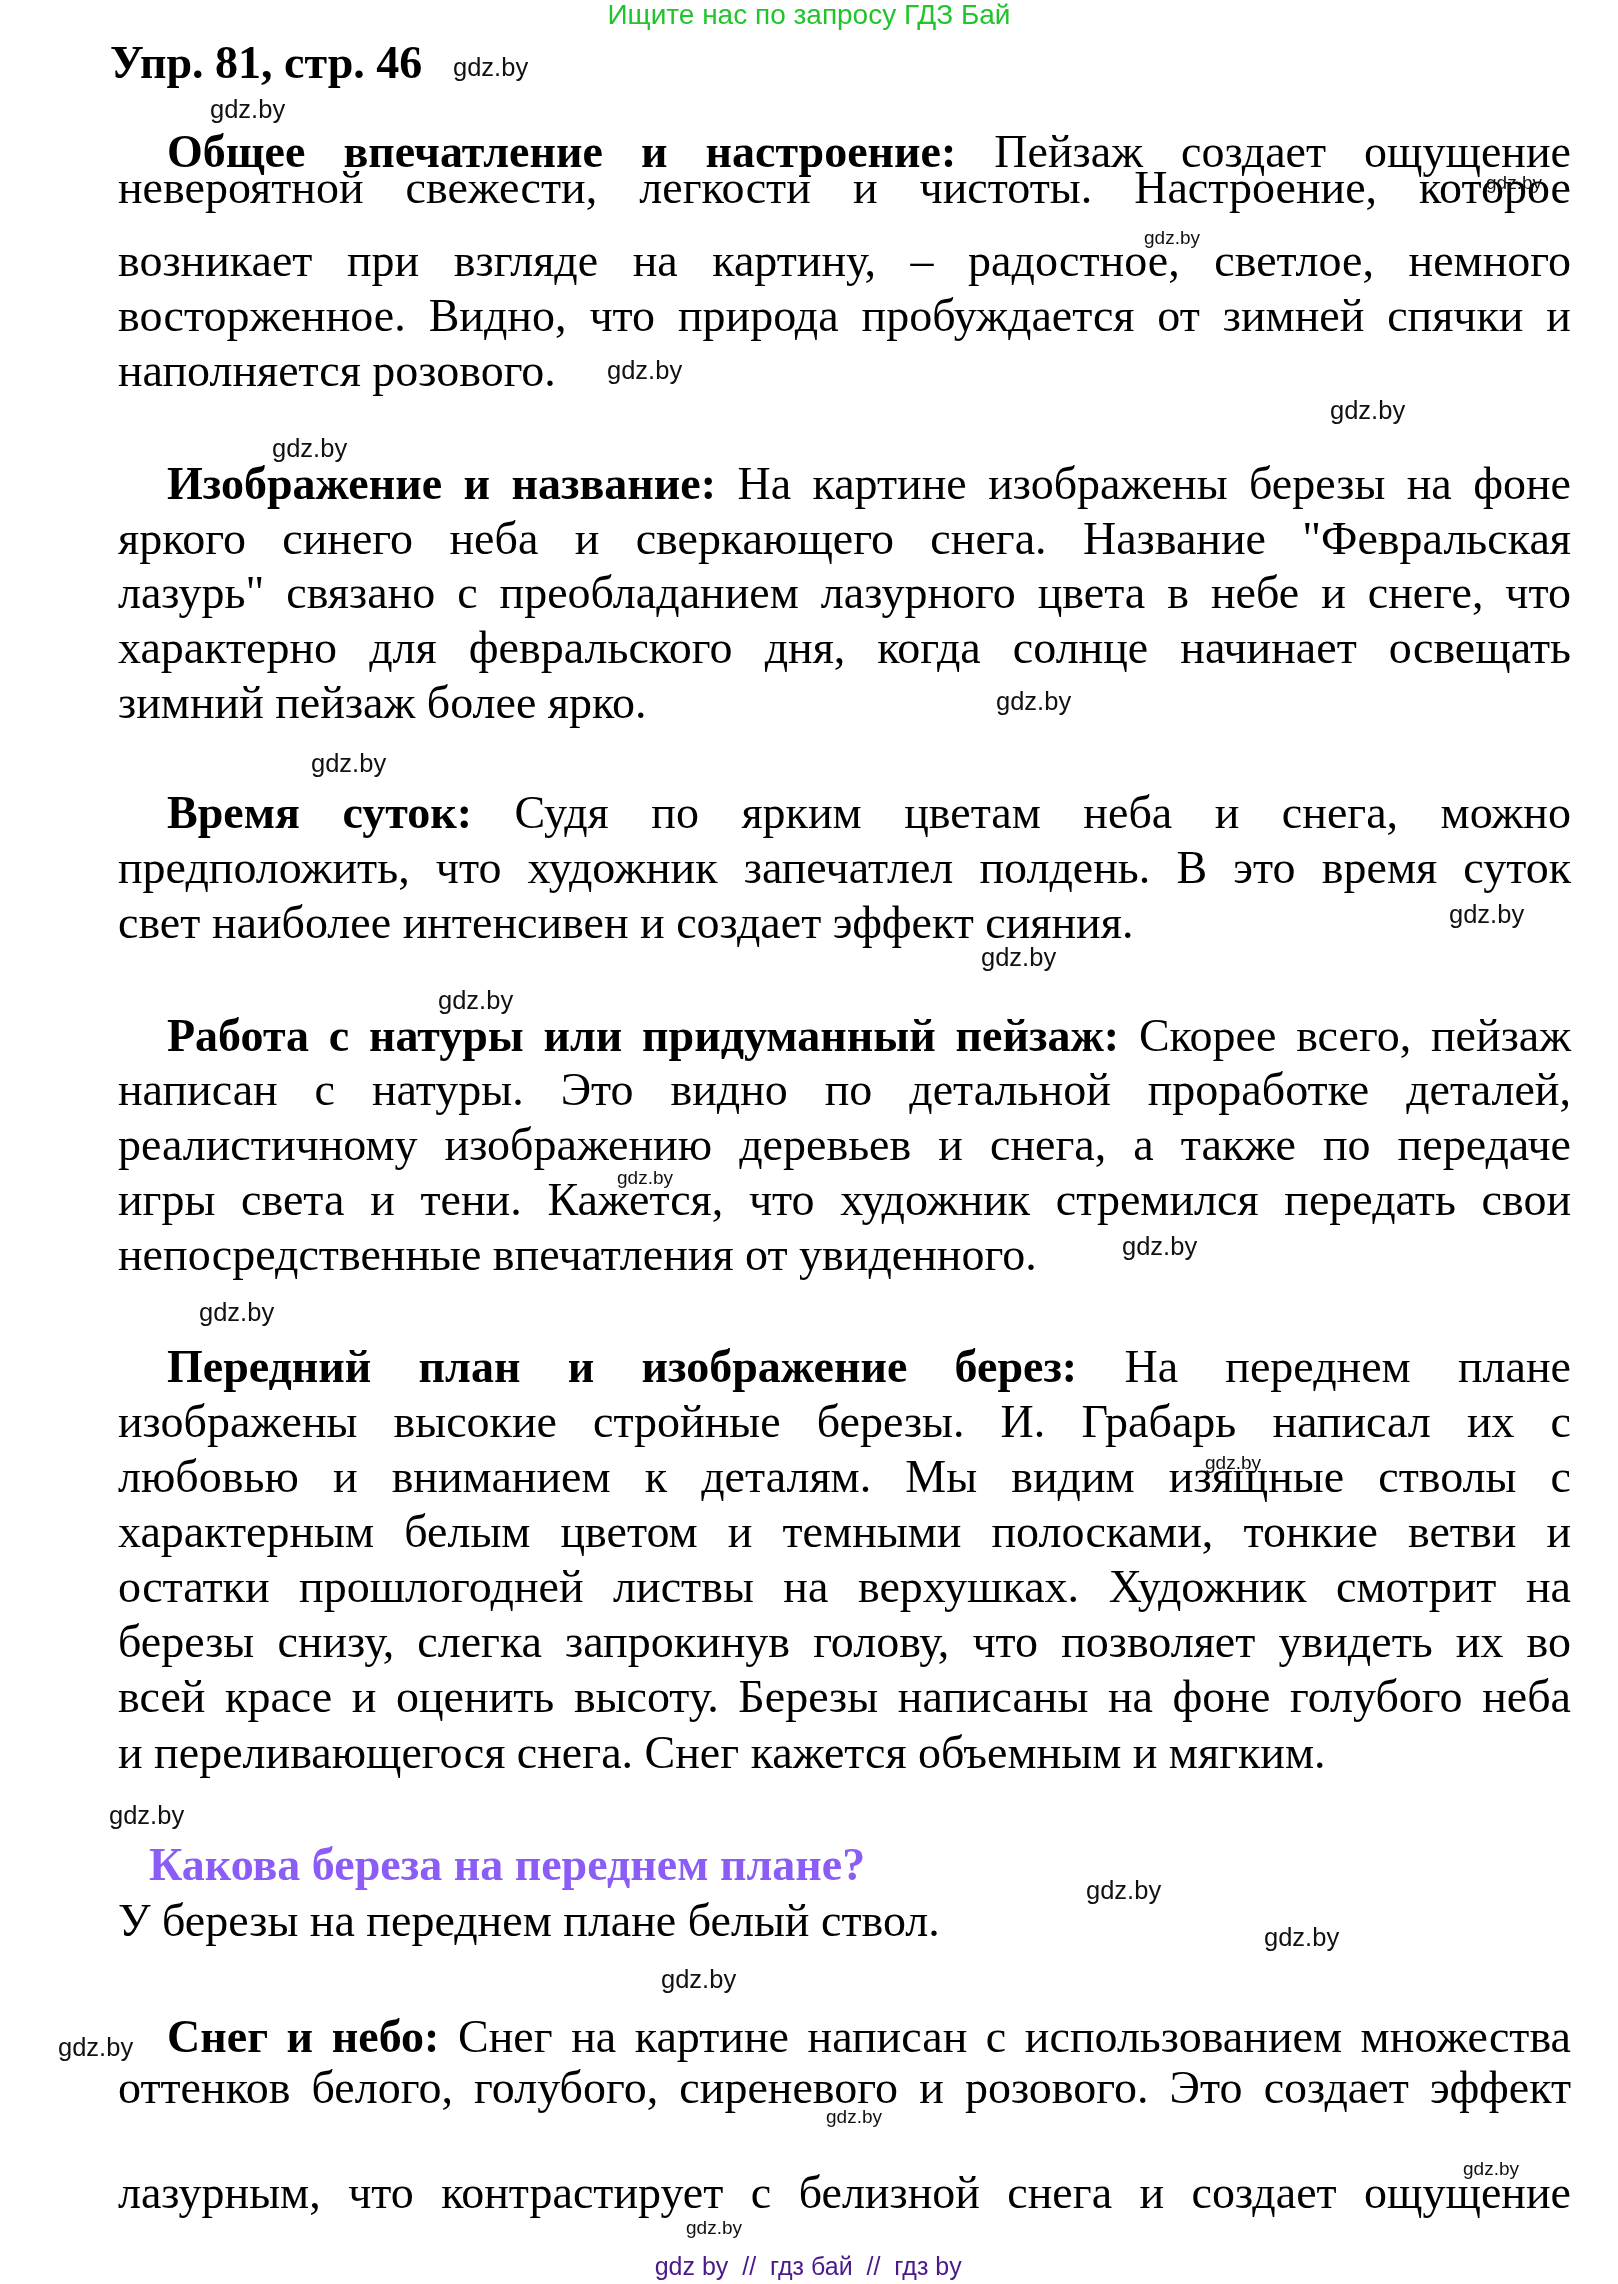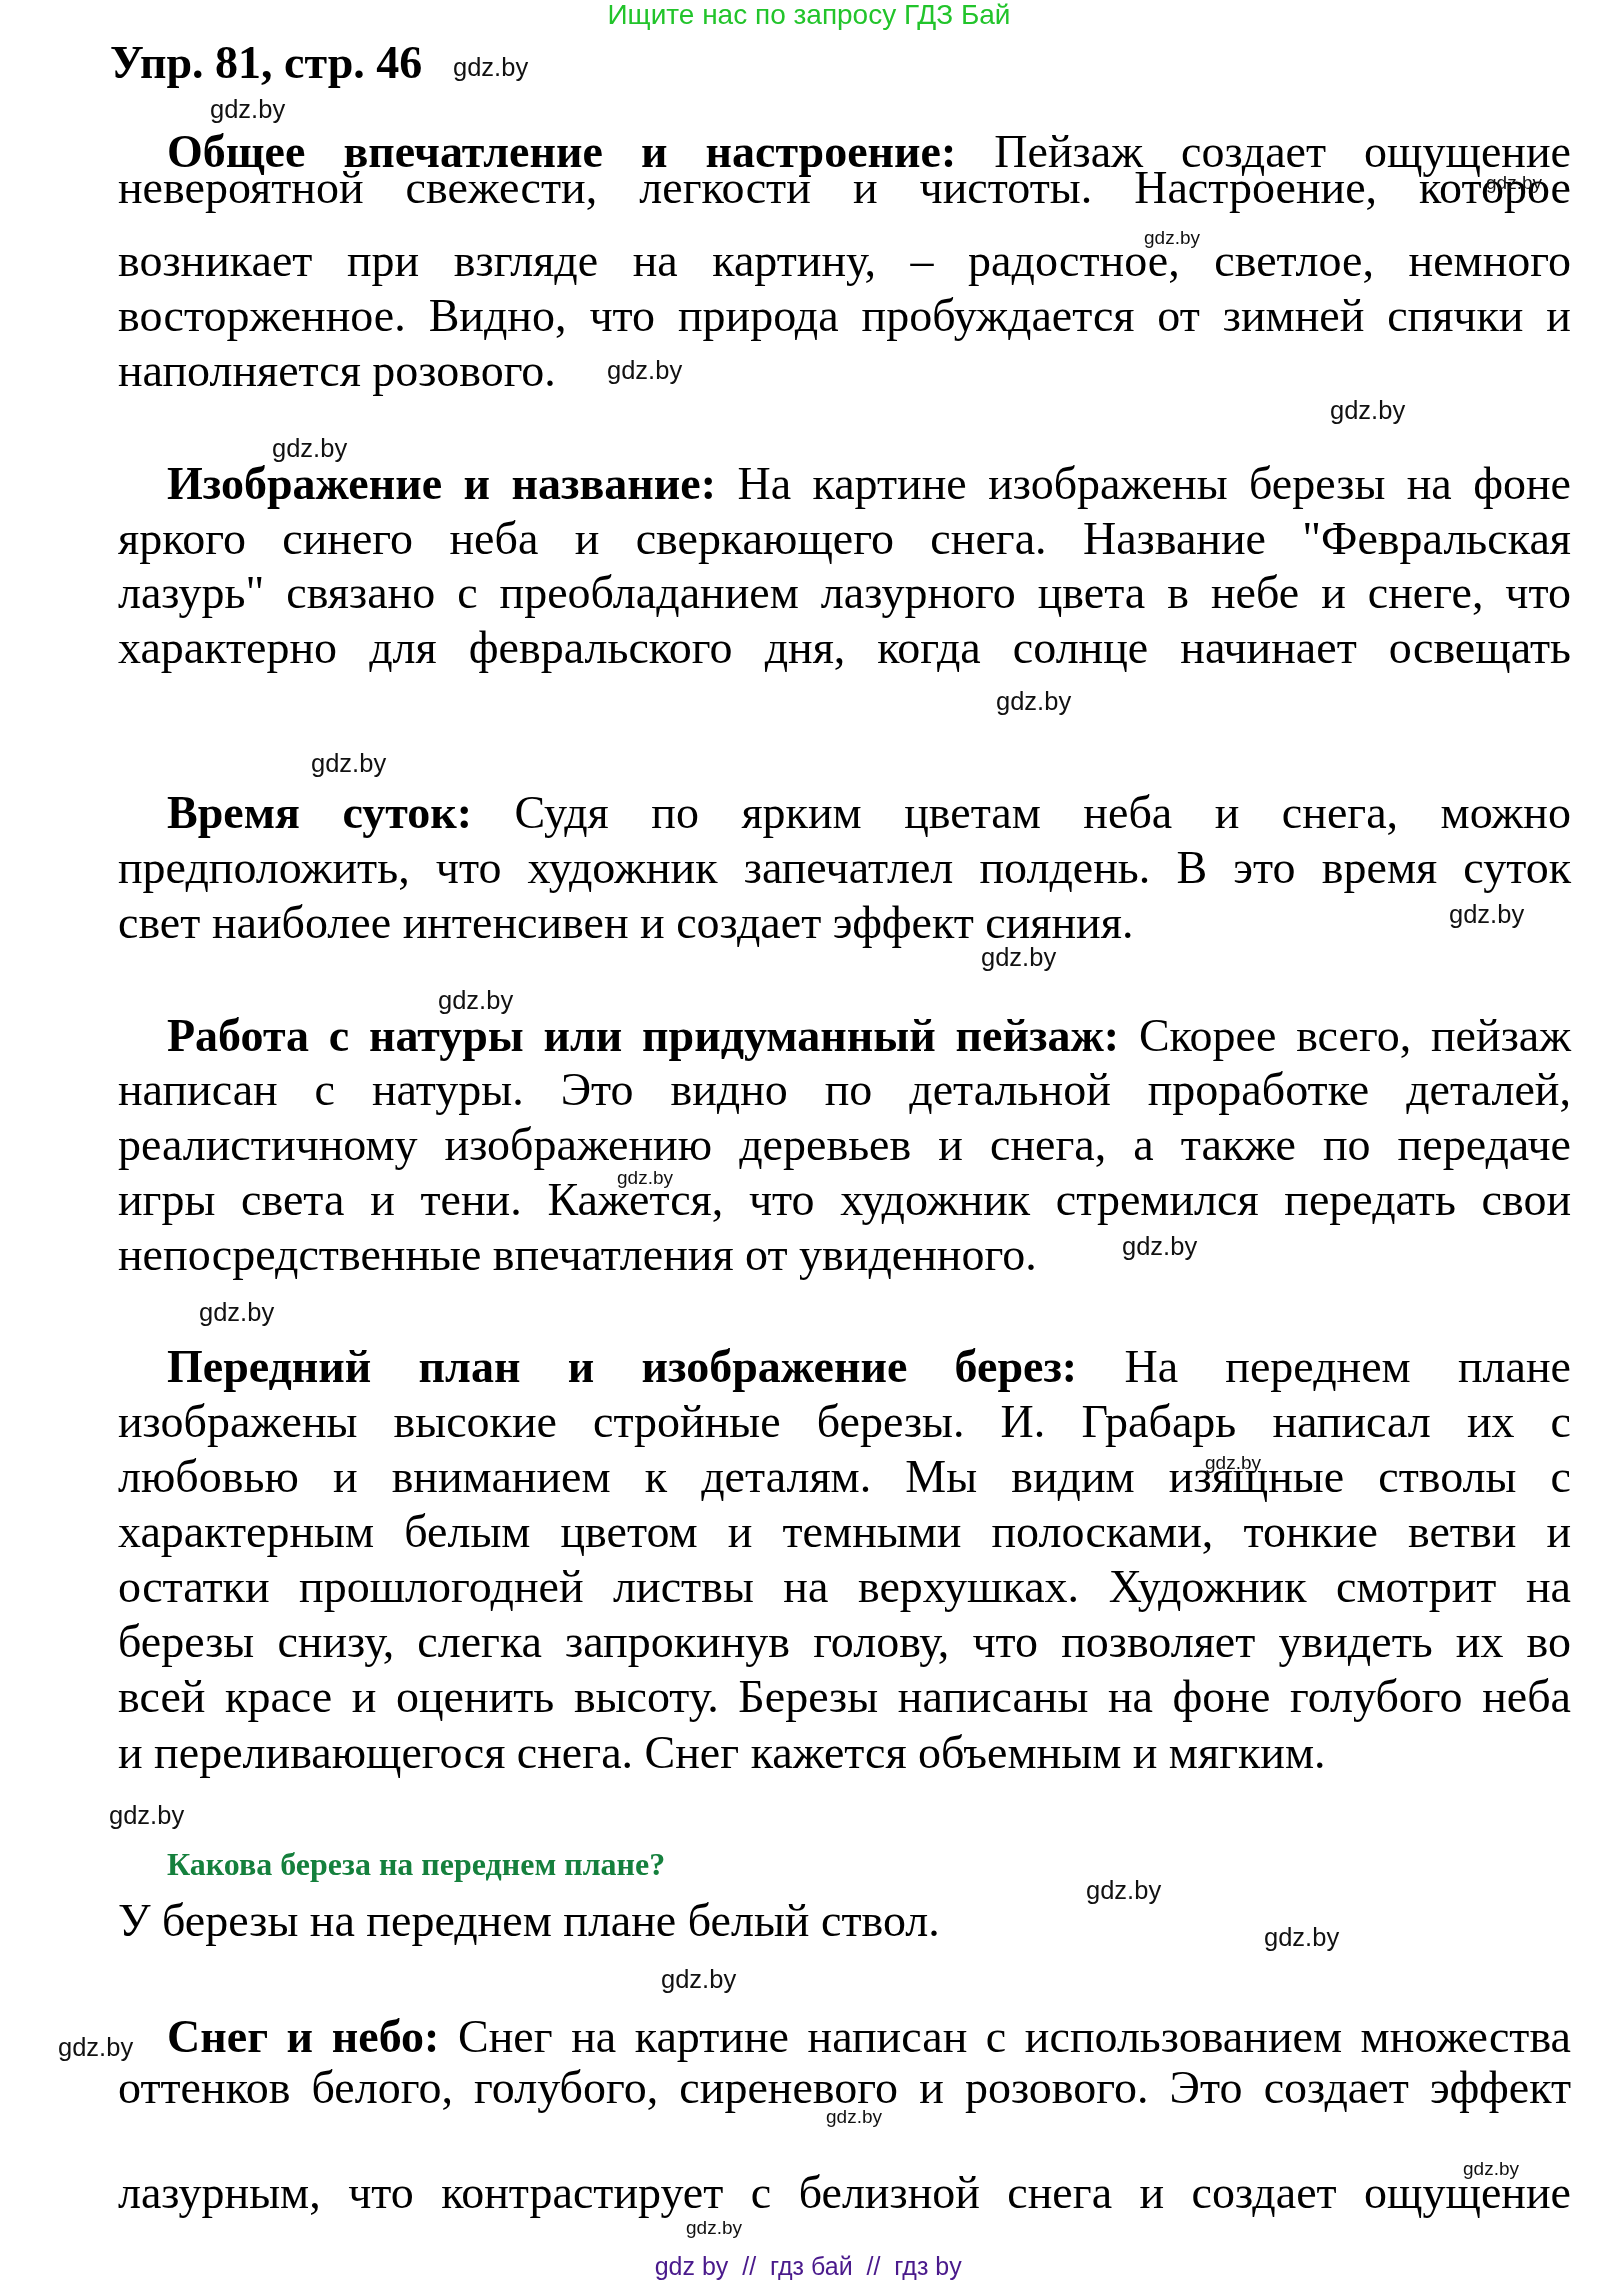--- a/index.html
+++ b/index.html
@@ -17,22 +17,22 @@
   }
   .line {
     position: absolute; left: 118px; width: 1453px; height: 55px; line-height: 55px;
     font-family: "Liberation Serif", serif; font-size: 46px; color: #000;
     white-space: nowrap; overflow: visible;
   }
   .line.j { text-align: justify; text-align-last: justify; white-space: normal; }
   .line.first { left: 167px; width: 1404px; }
   .line.last { text-align: left; }
   .line b { font-weight: bold; }
-  .question { position: absolute; left: 167px; height: 55px; line-height: 55px;
-    font-family: "Liberation Serif", serif; font-size: 32px; font-weight: bold; color: #15803d; white-space: nowrap; }
+  .question { position: absolute; left: 149px; height: 55px; line-height: 55px;
+    font-family: "Liberation Serif", serif; font-size: 46px; font-weight: bold; color: #8b5cf6; white-space: nowrap; }
   .answer { position: absolute; left: 118px; height: 55px; line-height: 55px;
     font-family: "Liberation Serif", serif; font-size: 46px; color: #000; white-space: nowrap; }
   .wm { position: absolute; font-family: "Liberation Sans", sans-serif; color: #111; white-space: nowrap; }
   .wm.n { font-size: 25.5px; line-height: 30px; height: 30px; }
   .wm.s { font-size: 19px; line-height: 23px; height: 23px; }
   .footer {
     position: absolute; left: 0; width: 1618px; top: 2251px; height: 30px; line-height: 30px;
     text-align: center; font-family: "Liberation Sans", sans-serif; font-size: 25px; color: #4a1a8c;
     white-space: pre;
   }
@@ -50,20 +50,21 @@
   <div class="line j first" style="top:124px"><b>Общее впечатление и настроение:</b><span> Пейзаж создает ощущение</span></div>
   <div class="line j" style="top:160px">невероятной свежести, легкости и чистоты. Настроение, которое</div>
   <div class="line j" style="top:233px">возникает при взгляде на картину, – радостное, светлое, немного</div>
   <div class="line j" style="top:288px">восторженное. Видно, что природа пробуждается от зимней спячки и</div>
   <div class="line last" style="top:343px">наполняется розового.</div>
 
   <div class="line j first" style="top:456px"><b>Изображение и название:</b><span> На картине изображены березы на фоне</span></div>
   <div class="line j" style="top:511px">яркого синего неба и сверкающего снега. Название "Февральская</div>
   <div class="line j" style="top:565px">лазурь" связано с преобладанием лазурного цвета в небе и снеге, что</div>
   <div class="line j" style="top:620px">характерно для февральского дня, когда солнце начинает освещать</div>
+  <div class="line last" style="top:675px">зимний пейзаж более ярко.</div>
 
   <div class="line j first" style="top:785px"><b>Время суток:</b><span> Судя по ярким цветам неба и снега, можно</span></div>
   <div class="line j" style="top:840px">предположить, что художник запечатлел полдень. В это время суток</div>
   <div class="line last" style="top:895px">свет наиболее интенсивен и создает эффект сияния.</div>
 
   <div class="line j first" style="top:1008px"><b>Работа с натуры или придуманный пейзаж:</b><span> Скорее всего, пейзаж</span></div>
   <div class="line j" style="top:1062px">написан с натуры. Это видно по детальной проработке деталей,</div>
   <div class="line j" style="top:1117px">реалистичному изображению деревьев и снега, а также по передаче</div>
   <div class="line j" style="top:1172px">игры света и тени. Кажется, что художник стремился передать свои</div>
   <div class="line last" style="top:1227px">непосредственные впечатления от увиденного.</div>

